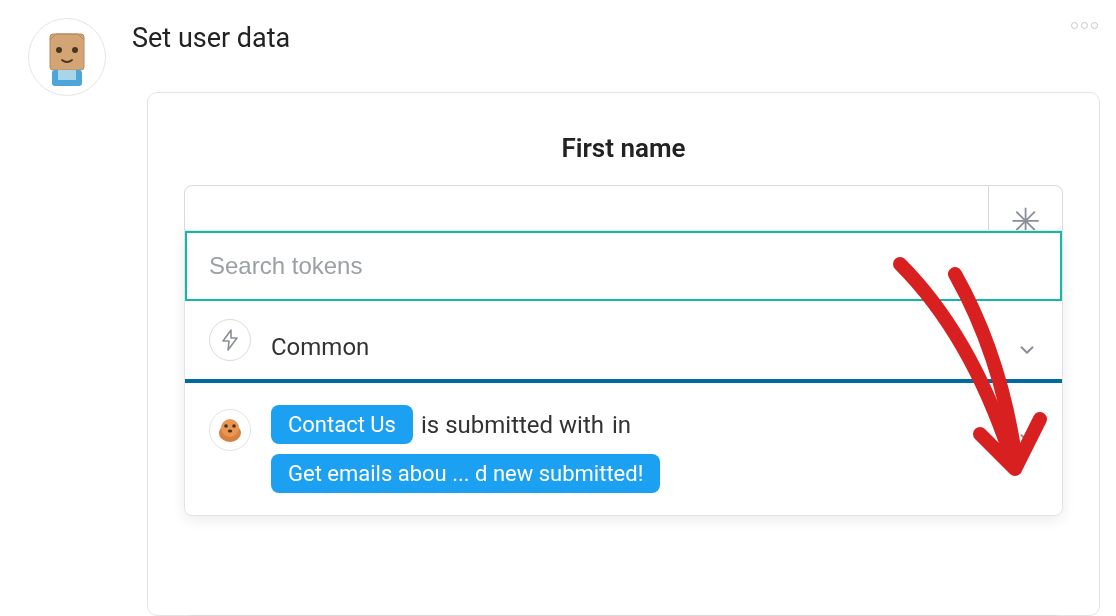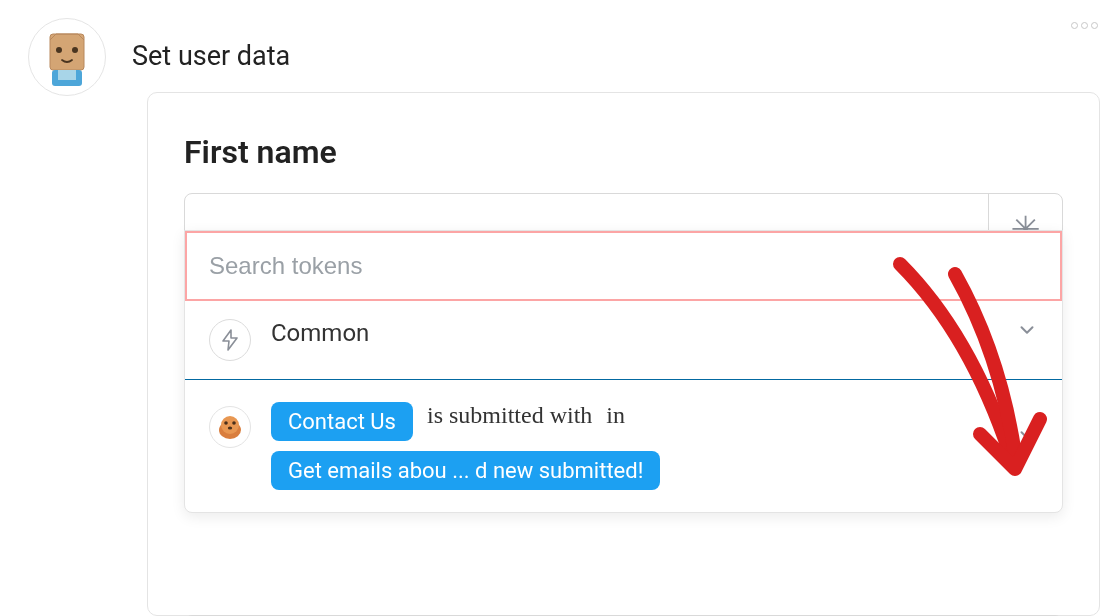--- a/index.html
+++ b/index.html
@@ -34,21 +34,21 @@
       overflow: hidden;
     }
     .avatar svg {
       width: 58px;
       height: 58px;
     }
     .page-title {
       font-size: 27px;
       font-weight: 400;
       color: #222;
-      margin-top: 22px;
+      margin-top: 4px;
     }
     .more-dots {
       position: absolute;
       top: 20px;
       right: 18px;
       color: #bbb;
       font-size: 18px;
       letter-spacing: 0;
       cursor: pointer;
       line-height: 6px;
@@ -66,24 +66,25 @@
       left: 147px;
       top: 92px;
       right: 16px;
       bottom: 0;
       border: 1px solid #e4e4e4;
       border-radius: 10px;
       padding: 40px 36px 20px 36px;
       background: #fff;
     }
     .field-label {
-      font-size: 32px;
+      font-size: 26px;
       font-weight: 600;
       color: #222;
       margin-bottom: 22px;
+      text-align: center;
     }
     .first-name-input-row {
       display: flex;
       border: 1px solid #d9d9d9;
       border-radius: 8px;
       height: 74px;
       align-items: stretch;
       margin-bottom: 0;
     }
     .first-name-input {
@@ -108,41 +109,41 @@
       left: 36px;
       right: 36px;
       top: 137px;
       background: #fff;
       border: 1px solid #e4e4e4;
       border-radius: 0 0 8px 8px;
       box-shadow: 0 4px 14px rgba(0,0,0,0.08);
       z-index: 5;
     }
     .search-row {
-      border: 2px solid #fca5a5;
+      border: 2px solid #14b8a6;
       height: 70px;
       display: flex;
       align-items: center;
       padding: 0 22px;
     }
     .search-input {
       width: 100%;
       border: none;
       outline: none;
       font-size: 24px;
       color: #333;
     }
     .search-input::placeholder {
       color: #9aa0a6;
     }
     .group-row {
       display: flex;
-      align-items: flex-start;
+      align-items: flex-end;
       padding: 18px 24px;
-      border-bottom: 1px solid #0369a1;
+      border-bottom: 4px solid #0369a1;
       gap: 20px;
       cursor: pointer;
     }
     .group-icon {
       width: 42px;
       height: 42px;
       border-radius: 50%;
       border: 1.5px solid #dcdcdc;
       display: flex;
       align-items: center;
@@ -176,39 +177,38 @@
       justify-content: center;
       flex-shrink: 0;
       background: #fff;
       margin-top: 4px;
       overflow: hidden;
     }
     .form-flow {
       flex: 1;
       display: flex;
       flex-wrap: wrap;
-      align-items: flex-start;
-      gap: 10px 14px;
+      align-items: center;
+      gap: 10px 8px;
       font-size: 24px;
       color: #333;
     }
     .pill {
       background: #1ca0f2;
       color: #fff;
       border-radius: 8px;
       padding: 7px 17px;
       font-size: 22px;
       font-weight: 400;
       display: inline-block;
       white-space: nowrap;
     }
     .flow-text {
       color: #333;
       font-size: 24px;
-      font-family: Liberation Serif, serif;
     }
     .bottom-row {
       position: absolute;
       left: 36px;
       right: 36px;
       top: 522px;
       display: flex;
       border: 1px solid #d9d9d9;
       border-radius: 8px;
       height: 72px;

